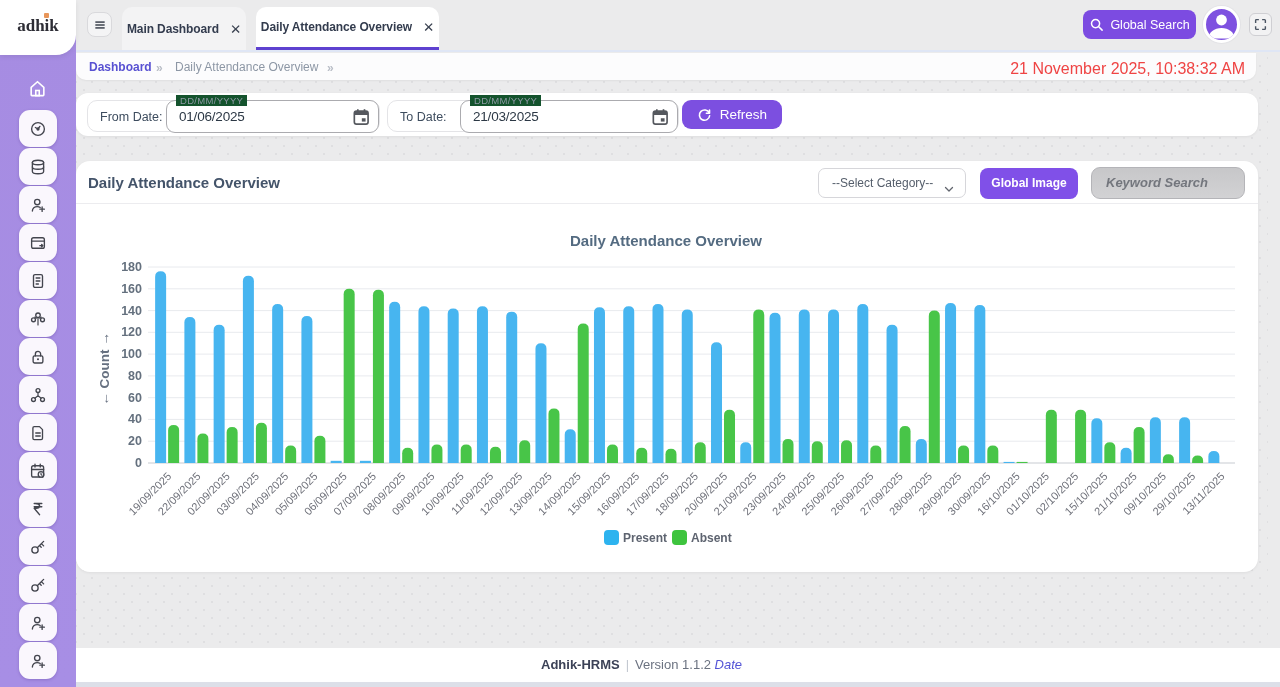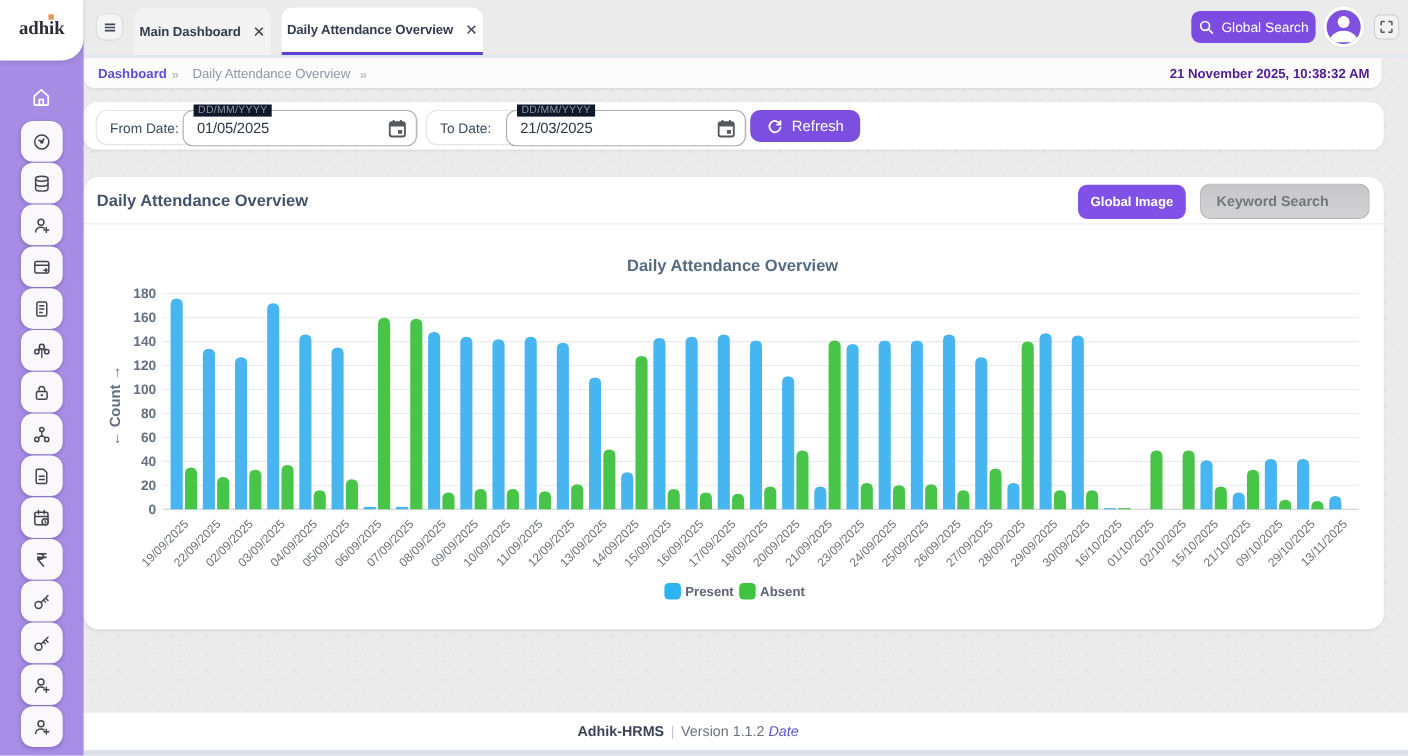--- a/index.html
+++ b/index.html
@@ -40,54 +40,54 @@
   .content { position:absolute; left:64px; top:52px; width:1204px; height:600px;
     background:#ebebec;
     background-image:radial-gradient(#dfdfe1 1px, transparent 1.1px),
                      radial-gradient(#dfdfe1 1px, transparent 1.1px);
     background-size:16px 16px; background-position:4px 6px, 12px 14px; }
   .crumbbar { position:absolute; left:12px; top:1px; width:1180px; height:27px; background:#fcfcfd;
     border-radius:0 0 10px 10px; box-shadow:0 1px 2px rgba(0,0,0,.05); font-size:13px; }
   .crumbbar .dash { position:absolute; left:13px; top:7px; color:#5851d2; font-weight:bold; font-size:12px; }
   .crumbbar .sep { color:#b9bec7; font-size:12px; font-weight:bold; }
   .crumbbar .cur { color:#8d97a5; }
-  .crumbbar .dt { position:absolute; right:11px; top:7px; color:#4c1d95; font-weight:bold; font-size:12px; }
+  .crumbbar .dt { position:absolute; right:11px; top:7px; color:#ef4444; font-weight:normal; font-size:16px; }
 
   .filtercard { position:absolute; left:12px; top:41px; width:1182px; height:43px; background:#fff;
     border-radius:12px; box-shadow:0 1px 3px rgba(0,0,0,.06); }
   .fgroup { position:absolute; top:7px; height:32px; border:1px solid #e4e4e7; border-radius:10px; background:#fff; }
   .fg1 { left:11px; width:293px; }
   .fg2 { left:311px; width:292px; }
   .flabel { position:absolute; left:12px; top:9px; font-size:12.5px; font-weight:normal; color:#3d4c5e; }
   .finput { position:absolute; top:-1px; height:33px; border:1px solid #ababaf; border-radius:9px; background:#fff; }
   .fi1 { left:78px; width:213px; }
   .fi2 { left:72px; width:218px; }
-  .fnotch { position:absolute; top:-6px; left:9px; background:#0f172a; padding:0 4px; font-size:9.5px; color:#8e98a4; letter-spacing:.3px; }
+  .fnotch { position:absolute; top:-6px; left:9px; background:#14532d; padding:0 4px; font-size:9.5px; color:#8e98a4; letter-spacing:.3px; }
   .fval { position:absolute; left:12px; top:8px; font-size:13.5px; letter-spacing:-0.2px; color:#2c3845; font-weight:500; }
   .fcal { position:absolute; right:7px; top:6px; }
   .refresh { position:absolute; left:606px; top:7px; width:100px; height:29px; border-radius:9px; background:#7c4fe0;
     color:#fff; font-size:13.5px; display:flex; align-items:center; justify-content:center; gap:8px; }
 
   .maincard { position:absolute; left:12px; top:109px; width:1182px; height:411px; background:#fff;
     border-radius:14px; box-shadow:0 1px 3px rgba(0,0,0,.06); }
   .mhead { position:absolute; left:0; top:0; width:100%; height:43px; border-bottom:1px solid #ececef; }
   .mtitle { position:absolute; left:12px; top:13px; font-size:15px; font-weight:bold; color:#44546a; }
   .msel { position:absolute; left:742px; top:7px; width:148px; height:30px; border:1px solid #d6d6da; border-radius:7px;
     background:#fff; font-size:12px; color:#555e6b; line-height:28px; padding-left:13px; }
   .msel .chev { position:absolute; right:10px; top:8px; }
   .mexport { position:absolute; left:904px; top:7px; width:98px; height:31px; border-radius:8px; background:#8050e8;
     color:#fff; font-size:12px; font-weight:bold; text-align:center; line-height:31px; }
   .mkw { position:absolute; left:1015px; top:6px; width:154px; height:32px; border-radius:9px;
     background:linear-gradient(180deg,#c7c7c9,#d2d2d4); border:1px solid #b4b4b8; font-size:13px; font-weight:bold;
-    color:#73767d; line-height:30px; padding-left:14px; }
+    color:#73767d; line-height:30px; padding-left:14px;font-style:italic; }
 
   .footer { position:absolute; left:76px; top:648px; width:1204px; height:34px; background:#fff;
     font-size:13px; color:#6b7280; line-height:34px; }
   .footer .ctr { position:absolute; left:449px; white-space:nowrap; }
-  .footer b { color:#3c4257; }
+  .footer b { color:#3c4257;margin-left:16px; }
   .footer .pipe { color:#c3c8d0; margin:0 6px; }
   .footer .beta { color:#5353d6; font-style:italic; }
   .botstrip { position:absolute; left:76px; top:682px; width:1204px; height:5px; background:#dcdfe8; }
 </style>
 </head>
 <body>
   <div class="topbar"></div>
   <div class="topline"></div>
 
   <div class="content">
@@ -97,21 +97,21 @@
       <span class="abs cur" style="left:99px;top:7px;font-size:12px;">Daily Attendance Overview</span>
       <span class="abs" style="left:251px;top:7px;"><span class="sep">»</span></span>
       <span class="dt">21 November 2025, 10:38:32 AM</span>
     </div>
 
     <div class="filtercard">
       <div class="fgroup fg1">
         <span class="flabel">From Date:</span>
         <div class="finput fi1">
           <span class="fnotch">DD/MM/YYYY</span>
-          <span class="fval">01/05/2025</span>
+          <span class="fval">01/06/2025</span>
           <span class="fcal"><svg width="20" height="20" viewBox="0 0 24 24" fill="none" stroke="#55585e" stroke-width="2">
               <rect x="4" y="5" width="16.5" height="15.5" rx="2.5"></rect>
               <path d="M4 9.5 h16.5 V7.5 a2.5 2.5 0 0 0 -2.5 -2.5 h-11.5 A2.5 2.5 0 0 0 4 7.5 Z" fill="#55585e" stroke="none"></path>
               <line x1="8.2" y1="2.6" x2="8.2" y2="5.5"></line>
               <line x1="16.2" y1="2.6" x2="16.2" y2="5.5"></line>
               <rect x="13" y="13.5" width="4.5" height="4" fill="#55585e" stroke="none"></rect>
             </svg></span>
         </div>
       </div>
       <div class="fgroup fg2">
@@ -133,20 +133,23 @@
           <path d="M20 5 v5 h-5" stroke-linecap="round" stroke-linejoin="round"></path>
           <path d="M19.5 9.5 A 8.2 8.2 0 1 0 20.2 14" stroke-linecap="round"></path>
         </svg>
         <span>Refresh</span>
       </div>
     </div>
 
     <div class="maincard">
       <div class="mhead">
         <span class="mtitle">Daily Attendance Overview</span>
+        <div class="msel">--Select Category--<span class="chev"><svg width="12" height="12" viewBox="0 0 24 24" fill="none" stroke="#61656e" stroke-width="2.6">
+              <path d="M5 9 l7 7 7-7" stroke-linecap="round" stroke-linejoin="round"></path>
+            </svg></span></div>
         <div class="mexport">Global Image</div>
         <div class="mkw">Keyword Search</div>
       </div>
       <div class="abs" style="left:0;top:44px;"><svg width="1182" height="368" viewBox="0 0 1182 368" font-family="Liberation Sans, sans-serif">
 <text x="590" y="41" text-anchor="middle" font-size="15" font-weight="bold" fill="#546b81">Daily Attendance Overview</text>
 <text x="66" y="262.0" text-anchor="end" font-size="12.5" font-weight="600" fill="#64707e">0</text>
 <line x1="72.0" y1="236.2" x2="1159.0" y2="236.2" stroke="#e8eaee" stroke-width="1"></line>
 <text x="66" y="240.2" text-anchor="end" font-size="12.5" font-weight="600" fill="#64707e">20</text>
 <line x1="72.0" y1="214.4" x2="1159.0" y2="214.4" stroke="#e8eaee" stroke-width="1"></line>
 <text x="66" y="218.4" text-anchor="end" font-size="12.5" font-weight="600" fill="#64707e">40</text>

